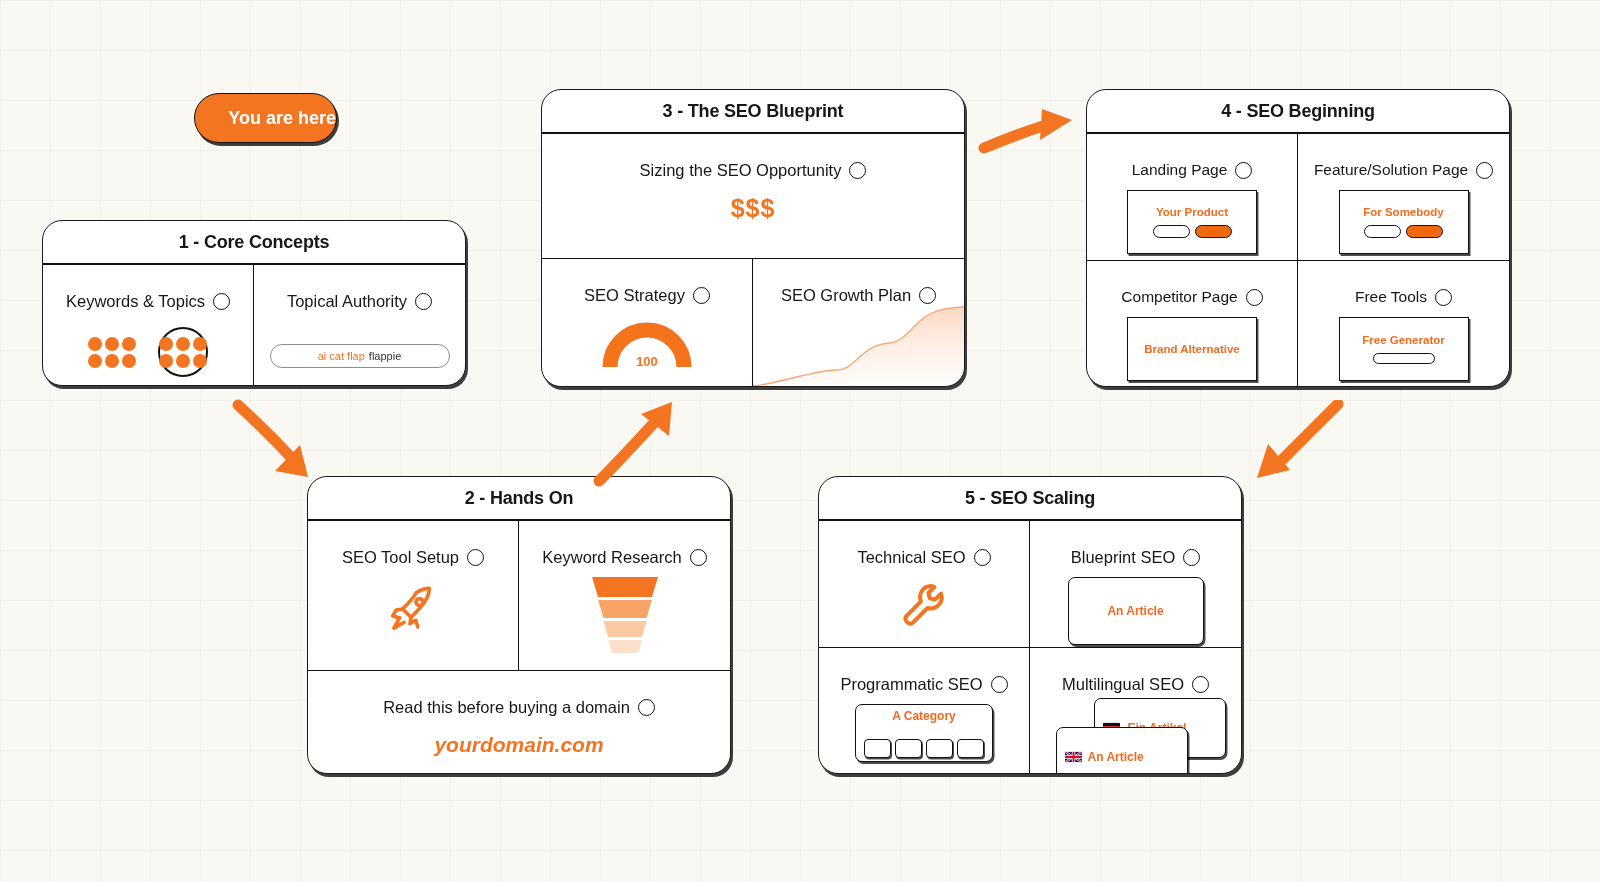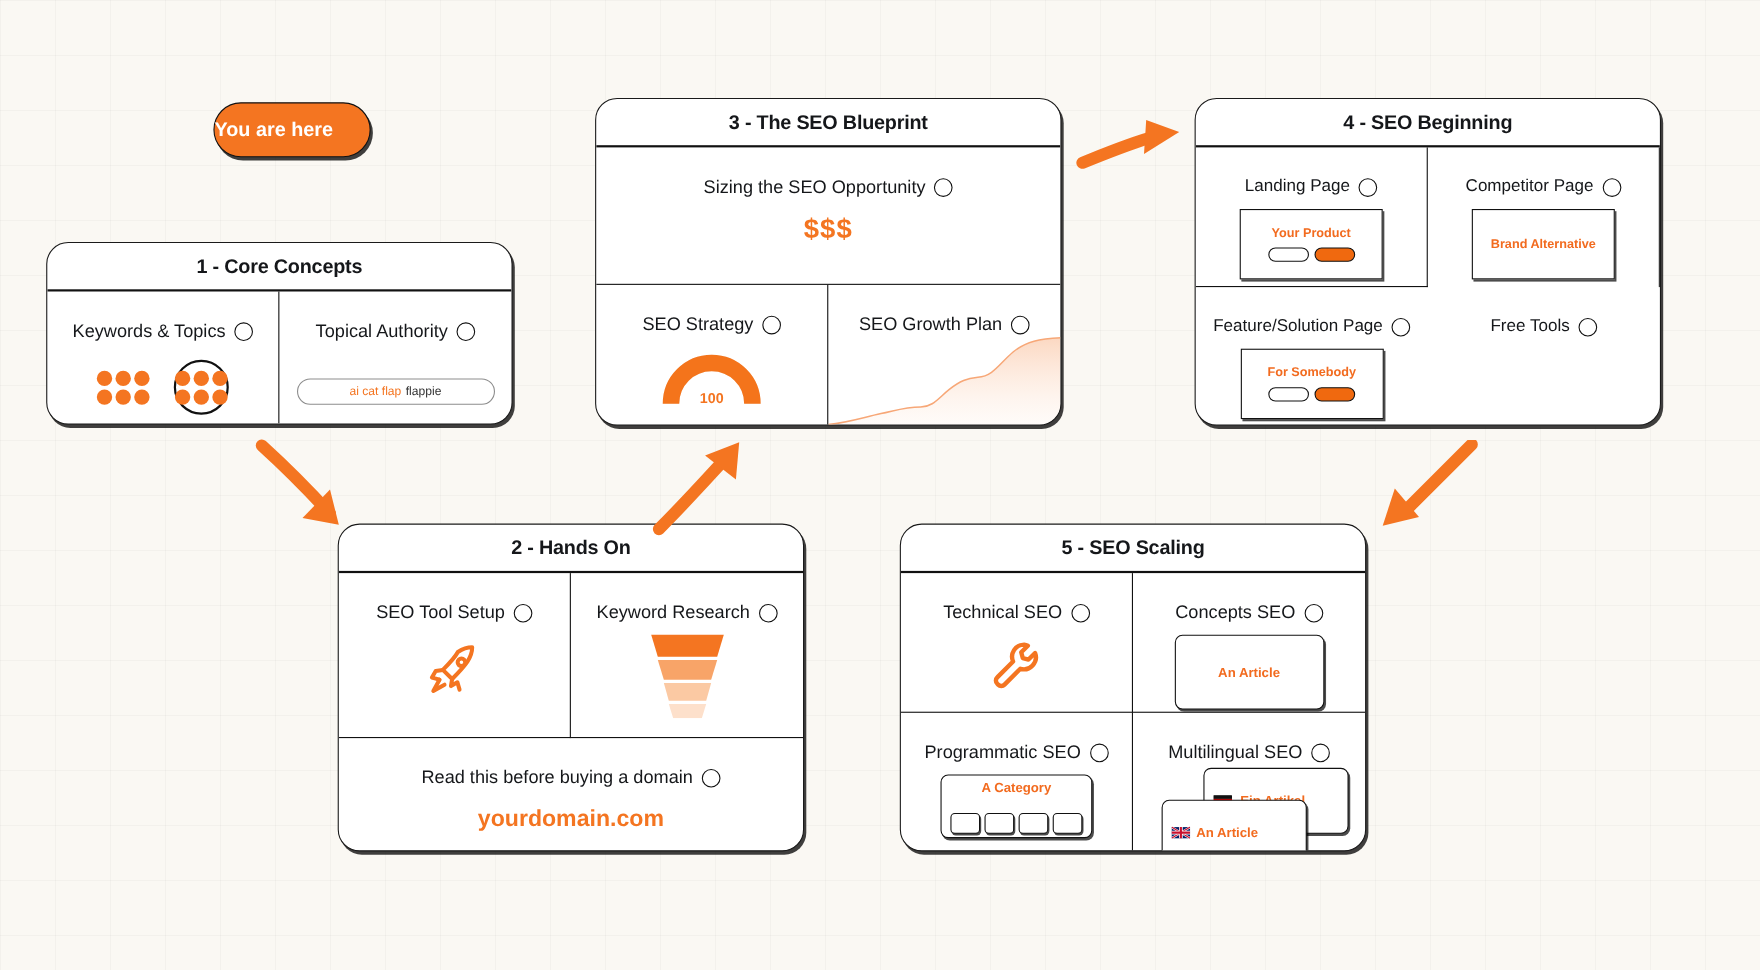--- a/index.html
+++ b/index.html
@@ -56,21 +56,21 @@
     width:15px;height:15px;border-radius:50%;
     border:1.5px solid #111;flex:none;display:inline-block;
   }
 
   
   #pill{
     position:absolute;left:194px;top:93px;width:141px;height:48px;
     background:#f47521;border:1.8px solid #111;border-radius:26px;
     box-shadow:2px 3px 0 rgba(0,0,0,0.75);
     color:#fff;font-weight:700;font-size:18px;
-    display:flex;align-items:center;justify-content:flex-start;
+    display:flex;align-items:center;justify-content:flex-end;
   }
 
   
   .dots-wrap{display:flex;align-items:center;gap:22px;margin-top:16px;}
   .dotgrid{display:grid;grid-template-columns:repeat(3,14px);grid-gap:3px;}
   .dot{width:14px;height:14px;border-radius:50%;background:#f47521;}
   .dotcircle{
     width:46px;height:46px;border-radius:50%;border:2px solid #111;
     display:flex;align-items:center;justify-content:center;
   }
@@ -224,21 +224,21 @@
         <path d="M10 25 H64 L58.5 43 H15.5 Z" fill="#f8a468"></path>
         <path d="M15.5 46 H58.5 L54 62 H20 Z" fill="#fbc9a3"></path>
         <path d="M20 65 H54 L50 78 H24 Z" fill="#fde0cb"></path>
       </svg>
     </div>
     <div class="cell" style="width:100%;height:104px;">
       <div class="cell-label">
         <span>Read this before buying a domain</span>
         <span class="ring"></span>
       </div>
-      <div style="margin-top:16px;font-size:21px;font-weight:800;color:#f47521;">yourdomain.com</div>
+      <div style="margin-top:16px;font-size:21px;font-weight:800;color:#f47521;font-style:italic;">yourdomain.com</div>
     </div>
   </div>
 </div>
 
 <div class="card" style="left:541px;top:89px;width:424px;height:298px;">
   <div class="card-title" style="height:44px;">3 - The SEO Blueprint</div>
   <div class="card-body">
     <div class="cell bb" style="width:100%;height:125px;">
       <div class="cell-label">
         <span>Sizing the SEO Opportunity</span>
@@ -289,66 +289,72 @@
         <span class="ring"></span>
       </div>
       <div class="minibox">
         <span class="mt">Your Product</span>
         <span class="pillrow">
           <i class="pill-o"></i>
           <i class="pill-f"></i>
         </span>
       </div>
     </div>
-    <div class="cell br" style="width:50%;height:127px;">
-      <div class="cell-label" style="font-size:15.5px;">
-        <span>Competitor Page</span>
-        <span class="ring"></span>
-      </div>
-      <div class="minibox">
-        <span class="mt">Brand Alternative</span>
-      </div>
-    </div>
     <div class="cell bb" style="width:50%;height:127px;">
       <div class="cell-label" style="font-size:15.5px;">
         <span>Feature/Solution Page</span>
         <span class="ring"></span>
       </div>
       <div class="minibox">
         <span class="mt">For Somebody</span>
         <span class="pillrow">
           <i class="pill-o"></i>
           <i class="pill-f"></i>
         </span>
       </div>
     </div>
+    <div class="cell br" style="width:50%;height:127px;">
+      <div class="cell-label" style="font-size:15.5px;">
+        <span>Competitor Page</span>
+        <span class="ring"></span>
+      </div>
+      <div class="minibox">
+        <span class="mt">Brand Alternative</span>
+      </div>
+    </div>
     <div class="cell" style="width:50%;height:127px;">
       <div class="cell-label" style="font-size:15.5px;">
         <span>Free Tools</span>
         <span class="ring"></span>
+      </div>
+      <div class="minibox">
+        <span class="mt">Free Generator</span>
+        <span class="pillrow">
+          <i class="pill-w"></i>
+        </span>
       </div>
     </div>
   </div>
 </div>
 
 <div class="card" style="left:818px;top:476px;width:424px;height:298px;">
   <div class="card-title" style="height:44px;">5 - SEO Scaling</div>
   <div class="card-body">
     <div class="cell br bb" style="width:50%;height:127px;">
       <div class="cell-label">
         <span>Technical SEO</span>
         <span class="ring"></span>
       </div>
       <svg class="wrench" width="48" height="48" viewBox="0 0 24 24" fill="none" stroke="#f47521" stroke-width="2" stroke-linecap="round" stroke-linejoin="round">
         <path d="M15.5 2.5a5.5 5.5 0 0 0-5 7.7L3.3 17.4a2 2 0 0 0 0 2.9l.4.4a2 2 0 0 0 2.9 0l7.2-7.2a5.5 5.5 0 0 0 6.7-7.2l-3 3-2.6-.7-.7-2.6 3-3a5.5 5.5 0 0 0-1.7-.5z"></path>
       </svg>
     </div>
     <div class="cell bb" style="width:50%;height:127px;">
       <div class="cell-label">
-        <span>Concepts SEO</span>
+        <span>Blueprint SEO</span>
         <span class="ring"></span>
       </div>
       <div class="artbox">
         <span class="mt">An Article</span>
       </div>
     </div>
     <div class="cell br" style="width:50%;height:127px;">
       <div class="cell-label">
         <span>Programmatic SEO</span>
         <span class="ring"></span>

